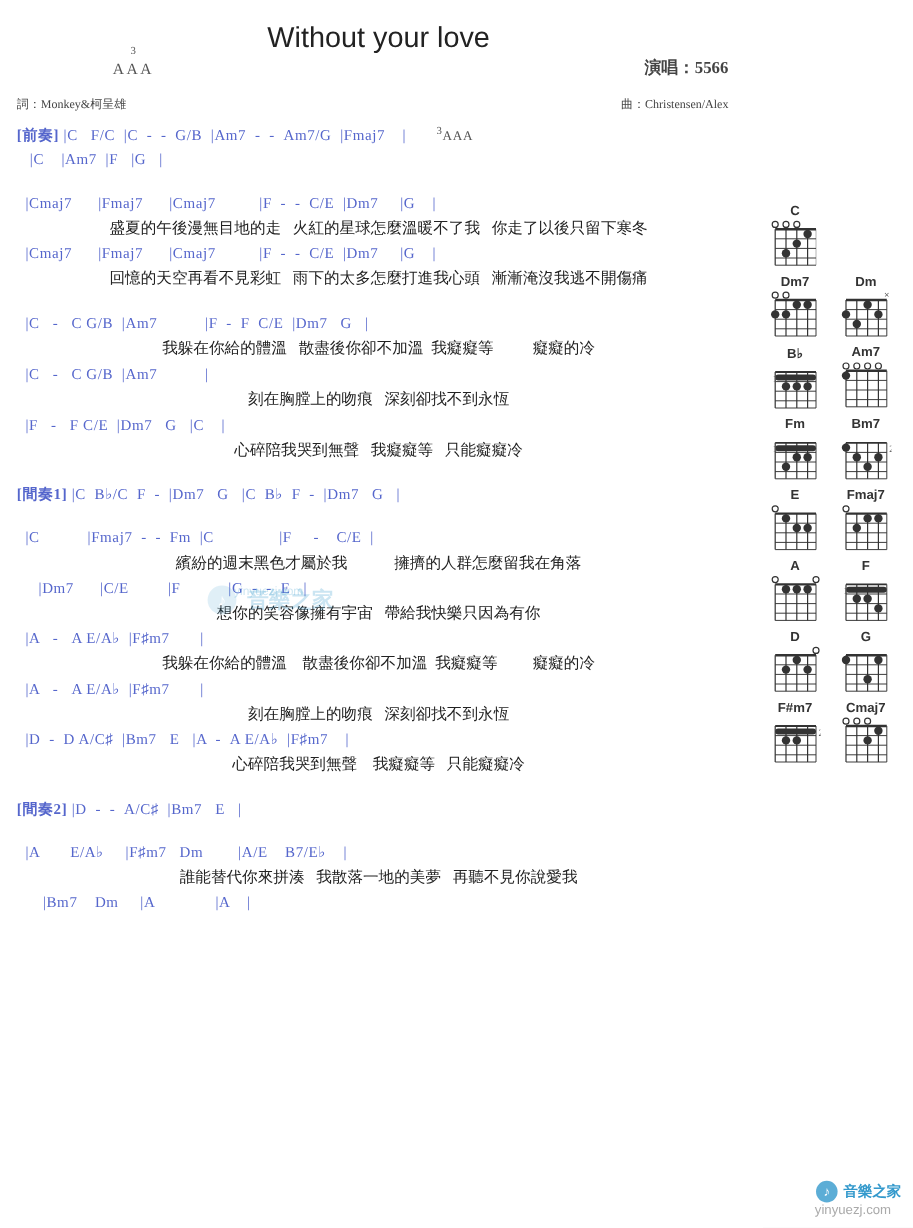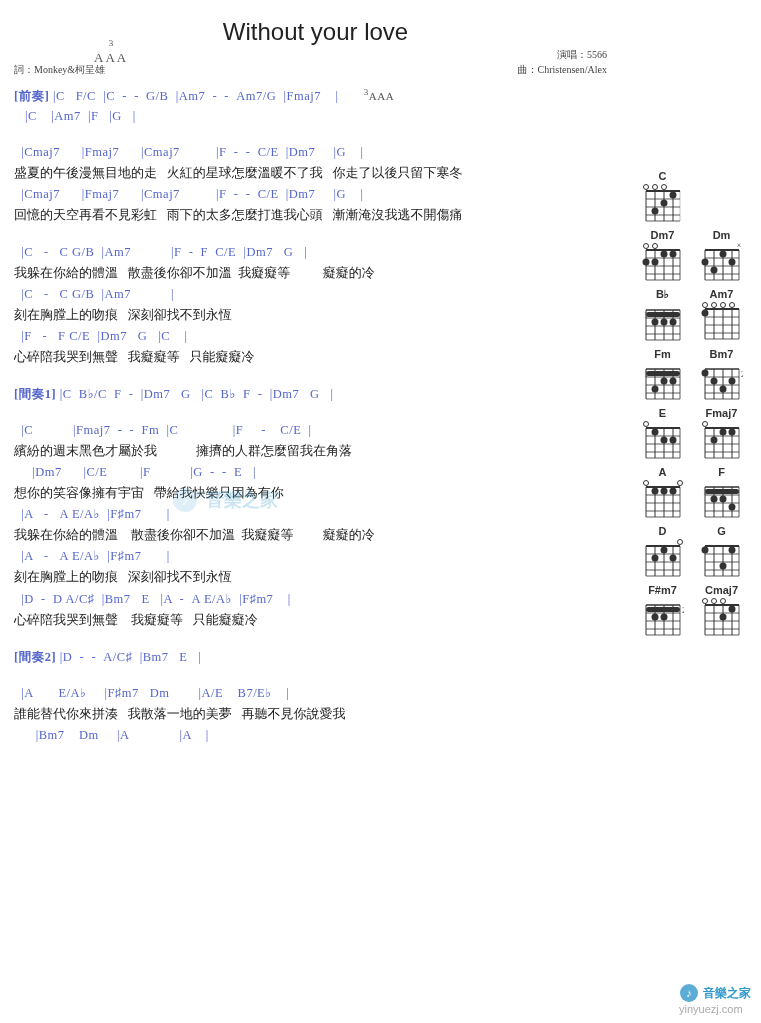--- a/index.html
+++ b/index.html
@@ -40,20 +40,21 @@
       color: #5566cc;
       font-family: Liberation Serif, serif;
       font-size: 12.5px;
       line-height: 1.6;
       letter-spacing: 0.5px;
     }
     .lyric-line {
       color: #222;
       font-size: 13px;
       line-height: 1.7;
+      text-align: center;
     }
     .section-label {
       color: #5566cc;
       font-weight: bold;
     }
     .block {
       margin-bottom: 6px;
     }
     
     .chord-diagrams {
@@ -117,21 +118,21 @@
     <div style="position:relative; text-align:center; margin-bottom:2px; padding-top:8px;">
       <div class="header-aaa">
         <span class="aaa-mark">
           <span style="font-size:9px; position:relative; top:-2px;">3</span><br>
           <span style="font-size:13px; letter-spacing:2px;">AAA</span>
         </span>
       </div>
       <span class="song-title">Without your love</span>
     </div>
 
-    <div style="text-align:right; padding-right:10px; font-size:10px; color:#444; margin-bottom:1px;">
+    <div style="text-align:right; padding-right:10px; font-size:14px; color:#444; margin-bottom:14px;font-weight:bold;">
       <span>演唱：5566</span>
     </div>
     <div style="display:flex; justify-content:space-between; font-size:10px; color:#444; margin-bottom:8px; padding-right:10px;">
       <span>詞：Monkey&amp;柯呈雄</span>
       <span>曲：Christensen/Alex</span>
     </div>
 
     <div class="block">
       <div class="chord-line">
         <span class="section-label">[前奏]</span>&nbsp;|C &nbsp;&nbsp;F/C &nbsp;|C &nbsp;- &nbsp;- &nbsp;G/B &nbsp;|Am7 &nbsp;- &nbsp;- &nbsp;Am7/G &nbsp;|Fmaj7 &nbsp;&nbsp;&nbsp;|

